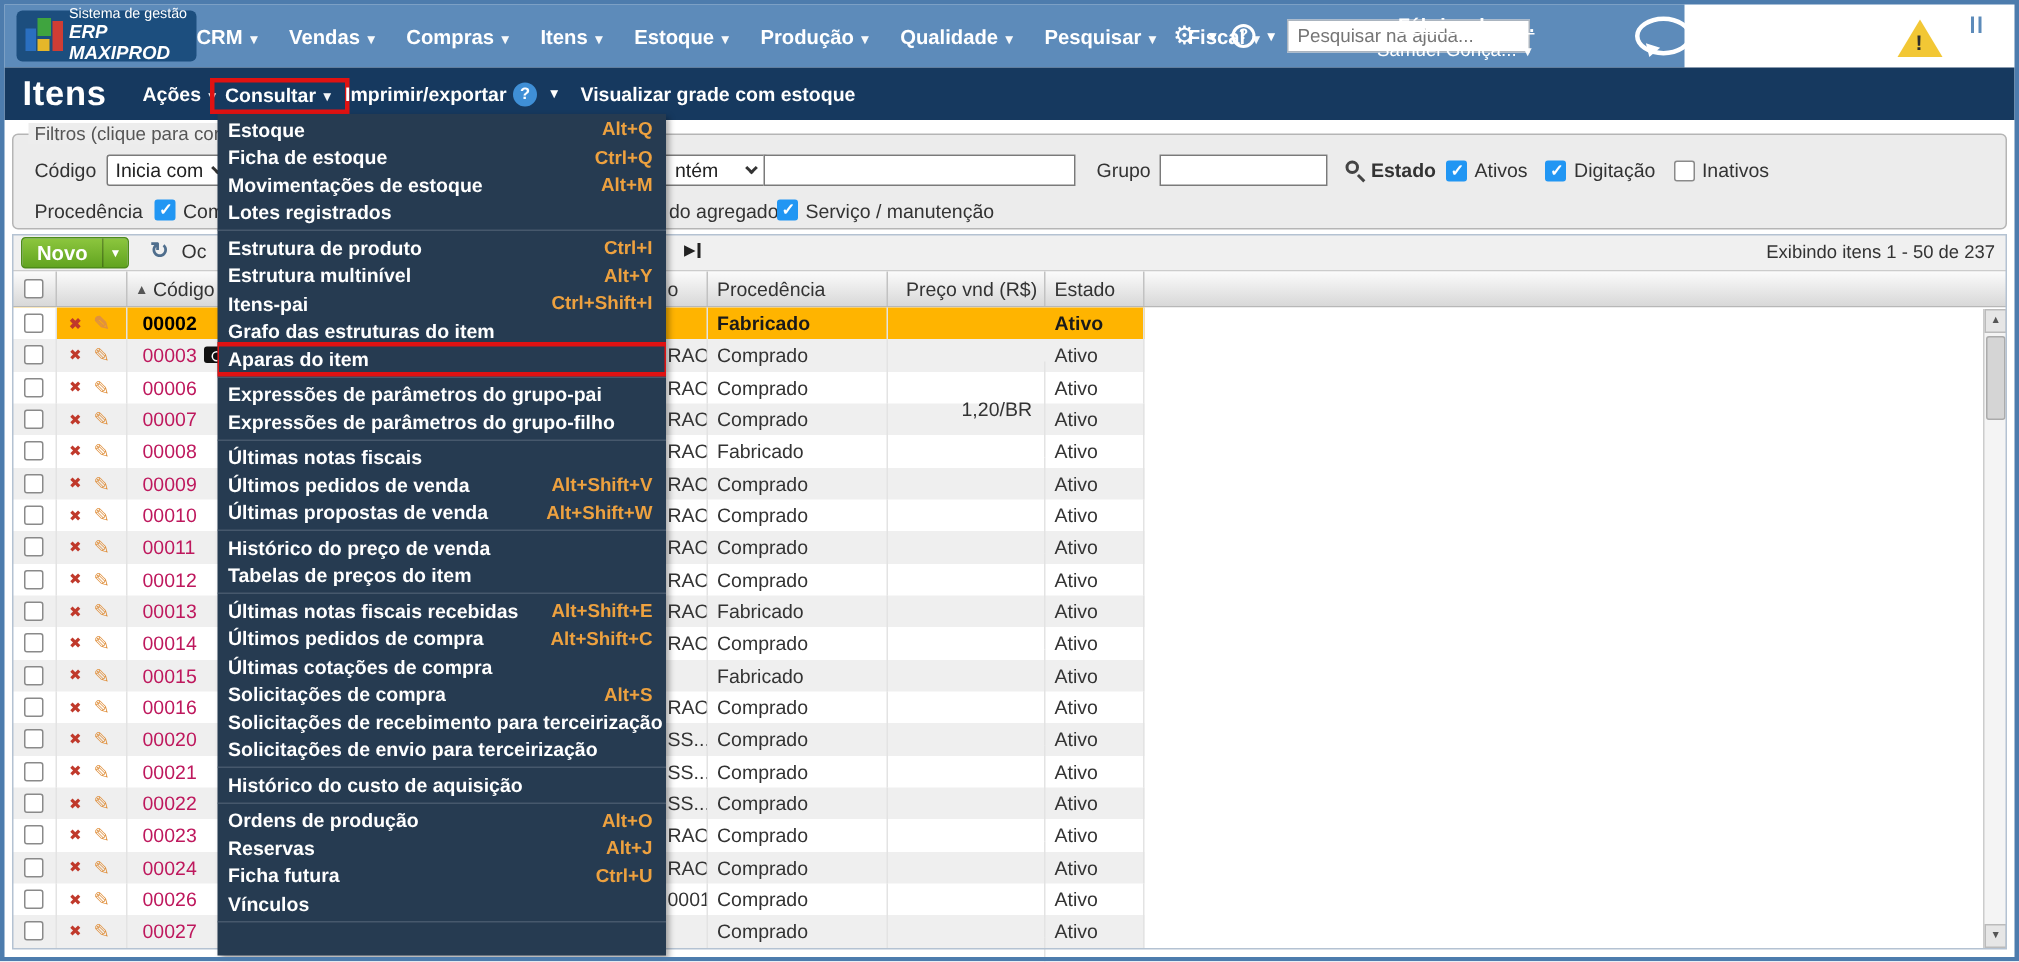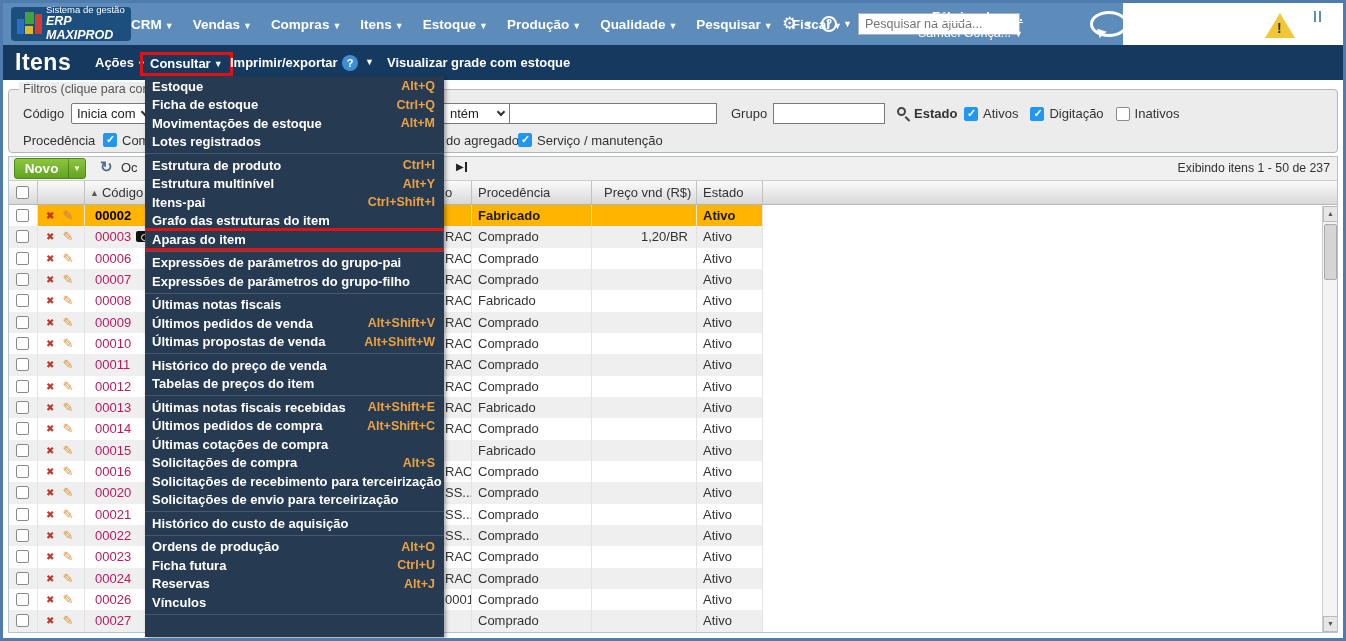--- a/index.html
+++ b/index.html
@@ -94,21 +94,21 @@
   .rows { position:absolute; left:8px; top:205px; width:1330px; height:427px; background:#fff; z-index:1; }
   .row { display:flex; width:755px; height:21.33px; font-size:13px; color:#333; cursor:pointer; }
   .row:nth-child(even) { background:#efefef; }
   .r-c { height:100%; display:flex; align-items:center; border-right:1px solid #e3e3e3; overflow:hidden; white-space:nowrap; }
   .row .cb { width:13px; height:13px; }
   .del { color:#c0392b; font-size:10px; margin-left:8px; cursor:pointer; }
   .pen { color:#e0913f; font-size:13px; margin-left:8px; cursor:pointer; }
   .code { color:#be185d; margin-left:5px; }
   .cam { display:inline-block; width:14px; height:11px; background:#111; border-radius:2px; margin-left:5px; position:relative; }
   .cam::after { content:''; position:absolute; left:4.5px; top:3px; width:5px; height:5px; border:1px solid #fff; border-radius:50%; }
-  .r-c.c6 { justify-content:flex-end; padding:0 8px 0 0; }
+  .r-c.c6 { justify-content:flex-end; padding:0 8px 0 0;margin-top:36px; }
   .row.sel { background:#ffb400; font-weight:bold; color:#1a1a1a; }
   .row.sel .c0 { background:#fff; }
   .row.sel .code { color:#000000; }
 
   
   .vscroll { position:absolute; left:1322px; top:206px; width:16px; height:426px; background:#f4f4f4; border-left:1px solid #ccc; z-index:2; }
   .sbtn { position:absolute; left:0; width:15px; height:16px; background:#e6e6e6; border:1px solid #bbb; color:#555; font-size:7px; text-align:center; line-height:14px; cursor:pointer; }
   .sbtn.up { top:0; }
   .sbtn.down { bottom:0; }
   .sthumb { position:absolute; left:1px; top:18px; width:13px; height:56px; background:#d5d5d5; border:1px solid #ababab; border-radius:2px; cursor:grab; }
@@ -762,30 +762,30 @@
       </div>
 
       <div class="msep"></div>
 
       <div class="mi">
         <span class="mlabel">Ordens de produção</span>
         <span class="mshort">Alt+O</span>
       </div>
 
       <div class="mi">
+        <span class="mlabel">Reservas</span>
+        <span class="mshort">Alt+J</span>
+      </div>
+
+      <div class="mi">
         <span class="mlabel">Ficha futura</span>
         <span class="mshort">Ctrl+U</span>
       </div>
 
       <div class="mi">
-        <span class="mlabel">Reservas</span>
-        <span class="mshort">Alt+J</span>
-      </div>
-
-      <div class="mi">
         <span class="mlabel">Vínculos</span>
         <span class="mshort"></span>
       </div>
 
       <div class="msep"></div>
 
     </div>
 
 </div>
 

